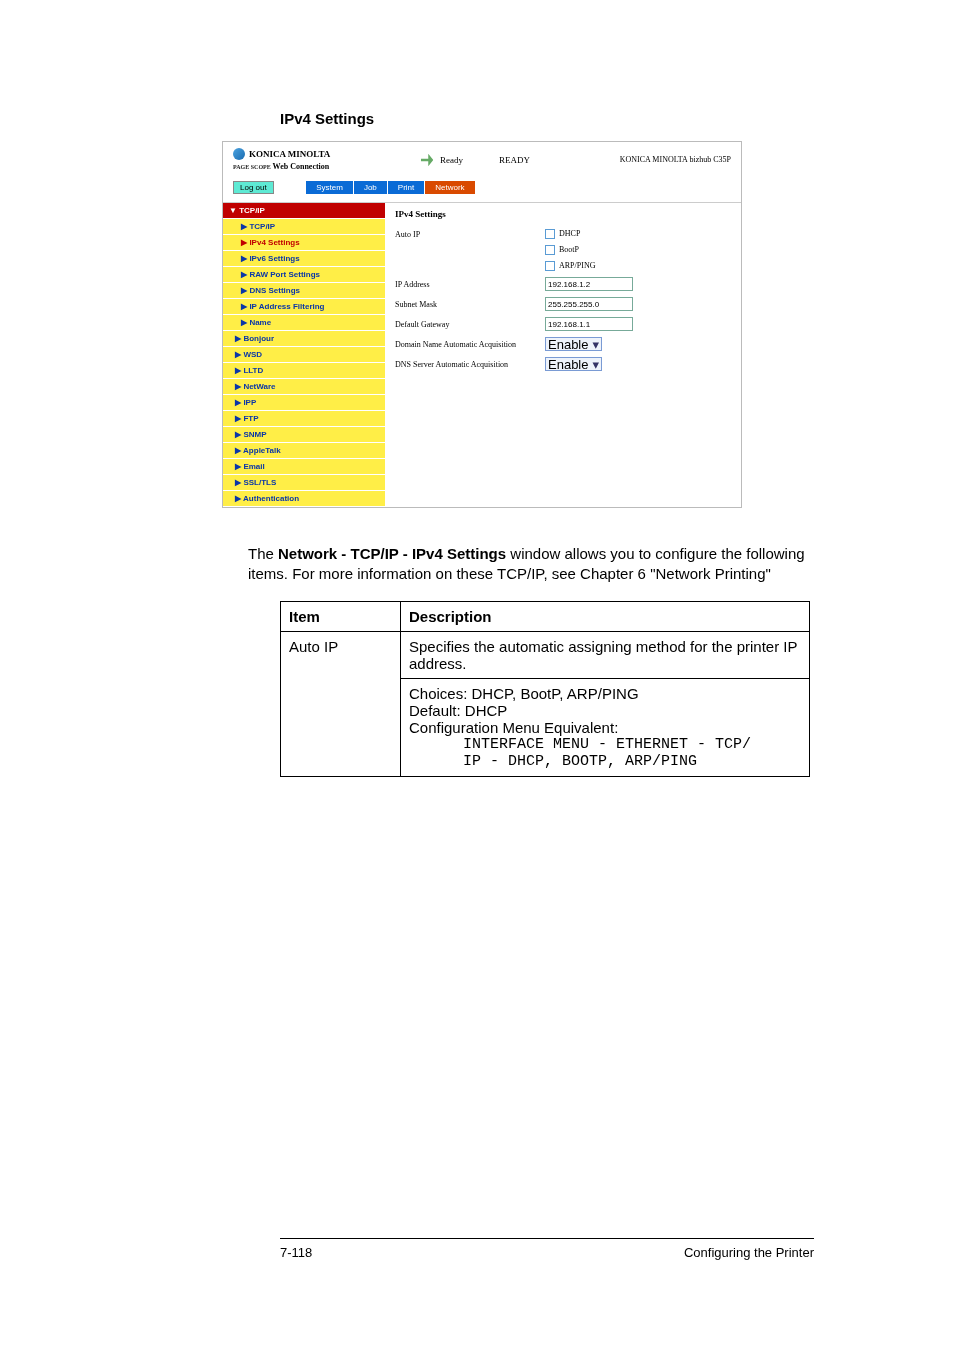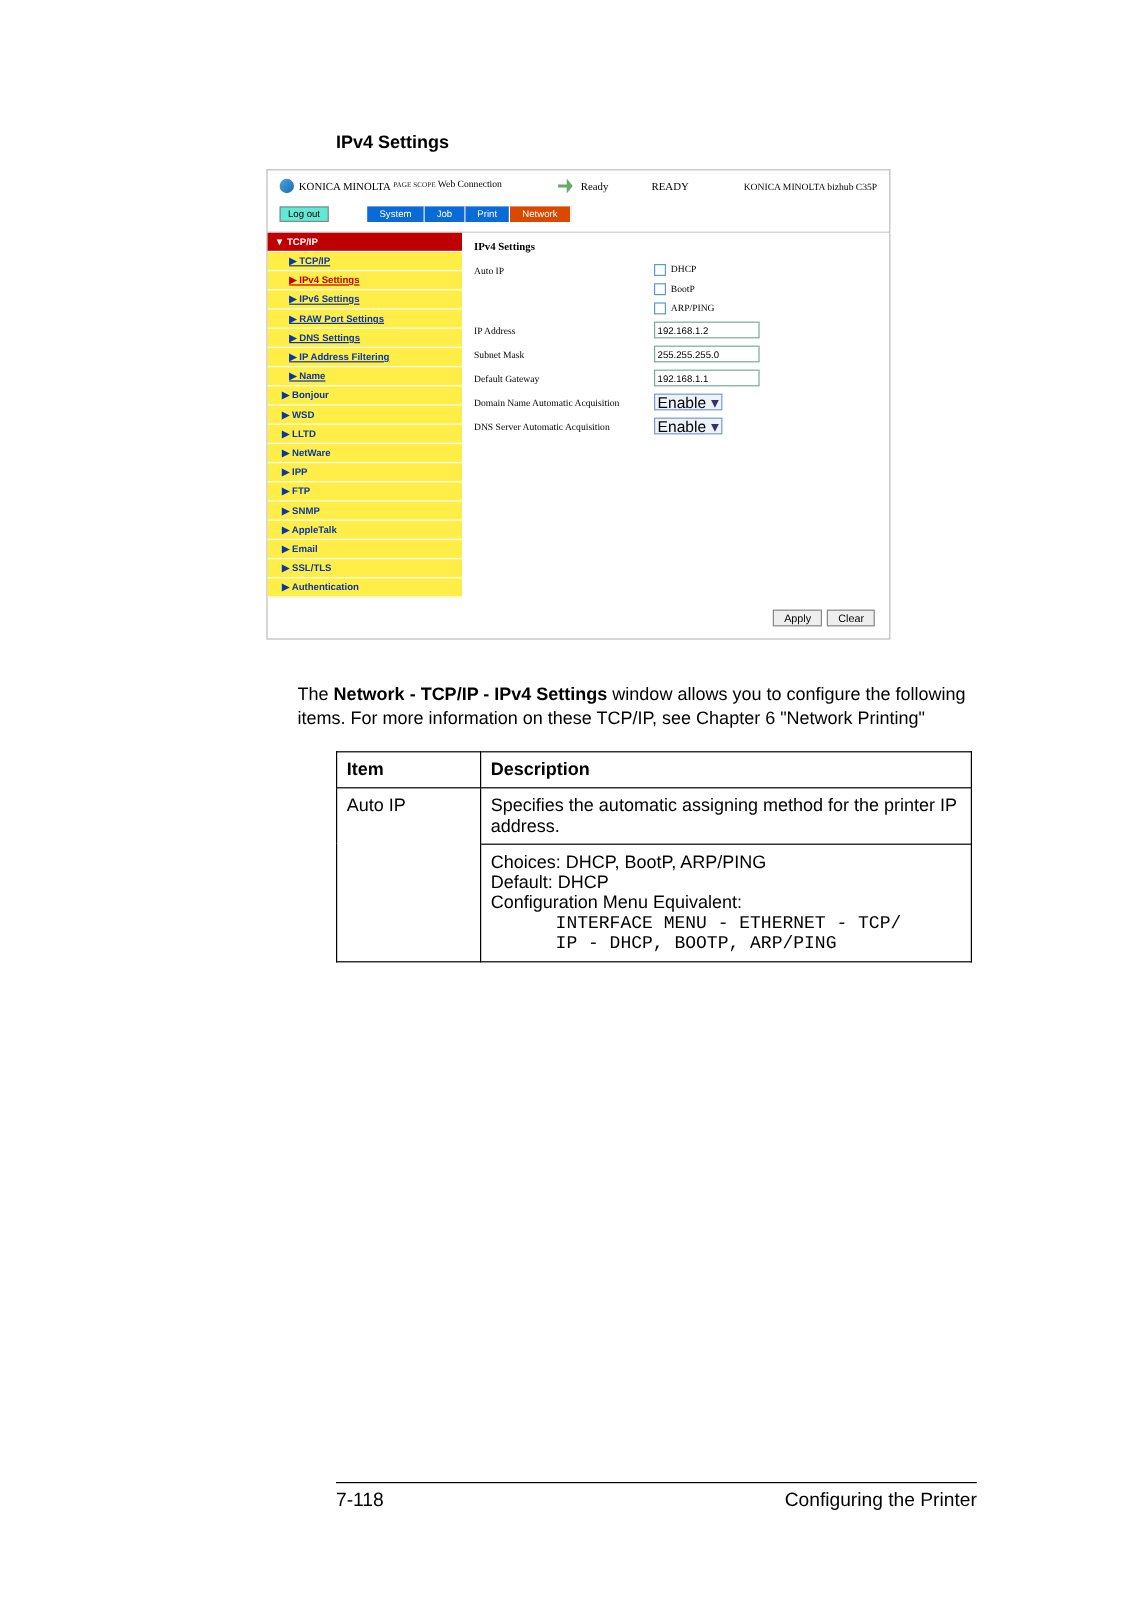--- a/index.html
+++ b/index.html
@@ -1,59 +1,59 @@
 <!DOCTYPE html>
 <html><head>
 <meta charset="utf-8">
 <style>
   * { box-sizing: border-box; margin: 0; padding: 0; }
   body { width: 954px; height: 1350px; background: #fff; font-family: Arial, Helvetica, sans-serif; color: #000; position: relative; }
   .page { padding: 110px 140px 0 150px; }
   .section-title { font-weight: bold; font-size: 15px; margin-bottom: 14px; margin-left: 130px; }
   .screenshot { width: 520px; margin: 0 auto 36px auto; border: 1px solid #bbb; background: #fff; font-size: 9px; font-family: Arial, serif; color: #000; }
   .ss-header { display: flex; justify-content: space-between; align-items: center; padding: 6px 10px; }
-  .ss-left { display: flex; flex-direction: row; gap: 2px; }
+  .ss-left { display: flex; flex-direction: column; gap: 2px; font-weight: bold; }
   .ss-logo-row { display: flex; align-items: center; gap: 4px; font-family: Georgia, serif; font-size: 9px; }
   .ss-logo-icon { width: 12px; height: 12px; border-radius: 50%; background: linear-gradient(135deg,#4aa3e0,#1a6bb0); display:inline-block; }
   .ss-pagescope { font-size: 8px; font-family: Georgia, serif; }
   .ss-pagescope .small { font-size:6px; color:#222; }
   .ss-status-center { display:flex; align-items:center; gap:6px; font-family: Georgia, serif; font-size:9px; }
   .ss-printer-icon { width:14px; height:14px; background:#888; display:inline-block; clip-path: polygon(0 40%,60% 40%,60% 0,100% 50%,60% 100%,60% 60%,0 60%); background:#6a6; transform:scale(0.9); }
   .ss-model { font-family: Georgia, serif; font-size: 8px; text-align:right; }
   .ss-logout-row { padding: 4px 10px 8px 10px; }
   .ss-logout { border:1px solid #888; background:#5eead4; padding:1px 6px; font-size:8px; font-family: Arial; }
   .ss-tabs { display:inline-flex; margin-left: 30px; font-size:8px; }
   .ss-tab { padding:2px 10px; background:#0a6bd6; color:#fff; border-right:1px solid #fff; }
   .ss-tab.active { background:#d94a00; }
   .ss-body { display:flex; border-top:1px solid #ccc; }
   .ss-nav { width: 162px; display:flex; flex-direction:column; }
   .ss-nav-head { background:#c00000; color:#fff; padding:3px 6px; font-size:8px; font-weight:bold; border-bottom:1px solid #fff; }
   .ss-nav-item { background:#ffee47; color:#0a36a8; padding:3px 6px 3px 12px; font-size:8px; border-bottom:1px solid #fff; font-weight:bold; }
-  .ss-nav-item.sub { padding-left: 18px; text-decoration: underline; }
+  .ss-nav-item.sub { padding-left: 18px; }
   .ss-nav-item.active { color:#c00000; }
   .ss-main { flex:1; padding:6px 10px; font-family: Georgia, serif; }
   .ss-main-title { font-weight:bold; font-size:9px; margin-bottom:10px; }
   .ss-field-row { display:flex; align-items:center; margin-bottom:6px; font-size:8px; }
   .ss-field-label { width: 150px; }
   .ss-field-ctrl { }
   .ss-chk { width:10px; height:10px; border:1px solid #5a9bd4; display:inline-block; vertical-align:middle; margin-right:4px; }
   .ss-input { border:1px solid #7a9; background:#fff; padding:0 2px; font-size:8px; width:88px; height:14px; line-height:14px; display:inline-block; font-family: Arial; }
   .ss-select { border:1px solid #7a9bd4; background:#eef3fb; padding:0 2px; font-size:13px; height:14px; display:inline-flex; align-items:center; font-family: Arial; }
   .ss-select .chev { margin-left:4px; color:#336; }
   .ss-footer { text-align:right; padding:10px 12px; }
   .ss-btn { border:1px solid #888; background:#eee; padding:1px 8px; font-size:9px; margin-left:2px; font-family: Arial; }
   .body-text { font-size: 15px; line-height: 1.35; margin: 0 0 16px 98px; }
   .body-text b { font-weight: bold; }
   table.desc { border-collapse: collapse; width: 530px; margin-left: 130px; font-size: 15px; }
   table.desc th, table.desc td { border: 1px solid #000; padding: 6px 8px; text-align: left; vertical-align: top; }
   table.desc th { font-weight: bold; }
   .mono { font-family: "Courier New", monospace; font-size: 15px; white-space: pre; }
   .page-footer { position:absolute; bottom: 90px; left: 150px; right: 140px; }
   .footer-rule { border-top: 1px solid #000; margin: 0 0 6px 130px; }
-  .footer-row { display:flex; justify-content:space-between; font-size:16px; margin-left:130px;text-align:center; }
+  .footer-row { display:flex; justify-content:space-between; font-size:13px; margin-left:130px;text-align:center; }
 </style>
 </head>
 <body>
 
 <div class="page">
   <div class="section-title">IPv4 Settings</div>
 
   <div class="screenshot">
     <div class="ss-header">
       <div class="ss-left">
@@ -145,24 +145,20 @@
         <div class="ss-field-row">
           <div class="ss-field-label">DNS Server Automatic Acquisition</div>
           <div class="ss-field-ctrl"><span class="ss-select">
                 <span>Enable</span>
                 <span class="chev">▾</span>
               </span></div>
         </div>
       </div>
     </div>
 
-    <div class="ss-footer">
-      <button class="ss-btn">Apply</button>
-      <button class="ss-btn">Clear</button>
-    </div>
   </div>
 
   <p class="body-text">
     <span>The </span><b>Network - TCP/IP - IPv4 Settings</b><span> window allows you to configure the following items. For more information on these TCP/IP, see Chapter 6 "Network Printing"</span>
   </p>
 
   <table class="desc">
     <tbody>
         <tr>
       <th style="width:120px">Item</th>

